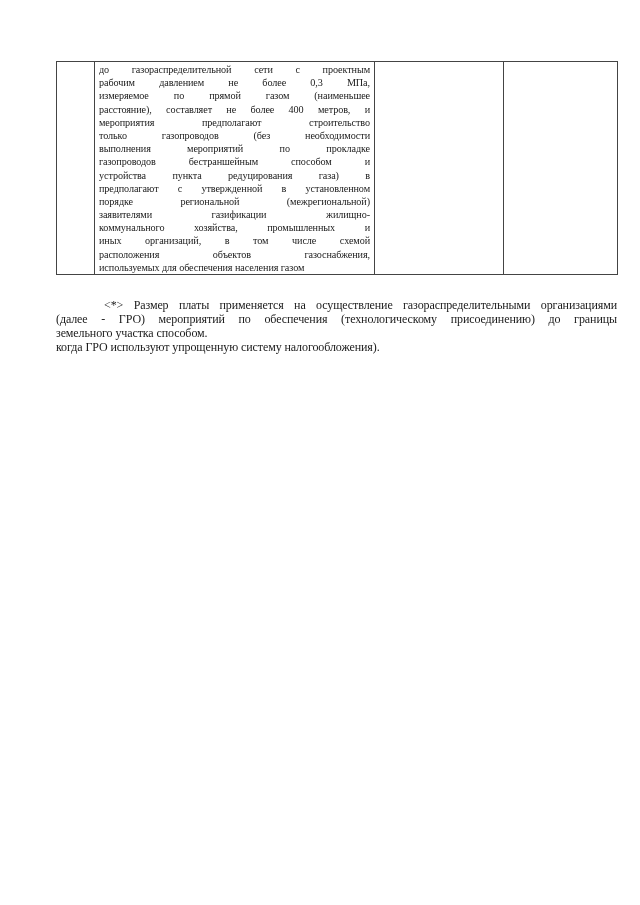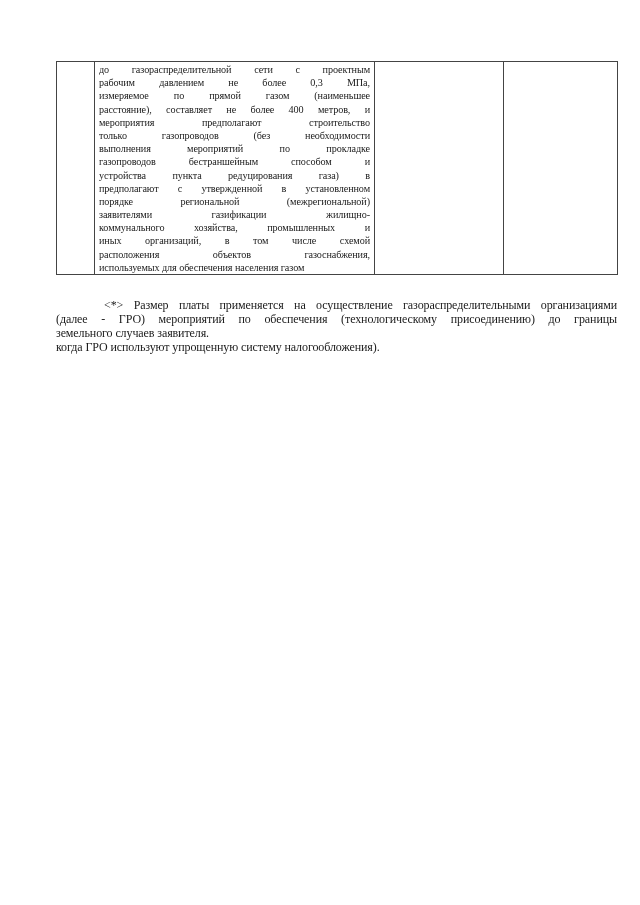--- a/index.html
+++ b/index.html
@@ -73,20 +73,20 @@
         <div class="cell-text"></div>
       </td>
     </tr>
   </tbody>
     </table>
 
   <div class="notes">
     <p class="note">
       <span class="ln first">&lt;*&gt; Размер платы применяется на осуществление газораспределительными организациями</span>
       <span class="ln">(далее - ГРО) мероприятий по обеспечения (технологическому присоединению) до границы</span>
-      <span class="ln last">земельного случаев заявителя.</span>
+      <span class="ln last">земельного участка способом.</span>
     </p>
     <p class="note">
       <span class="ln last">когда ГРО используют упрощенную систему налогообложения).</span>
     </p>
   </div>
 
 </div>
 
 </body></html>

